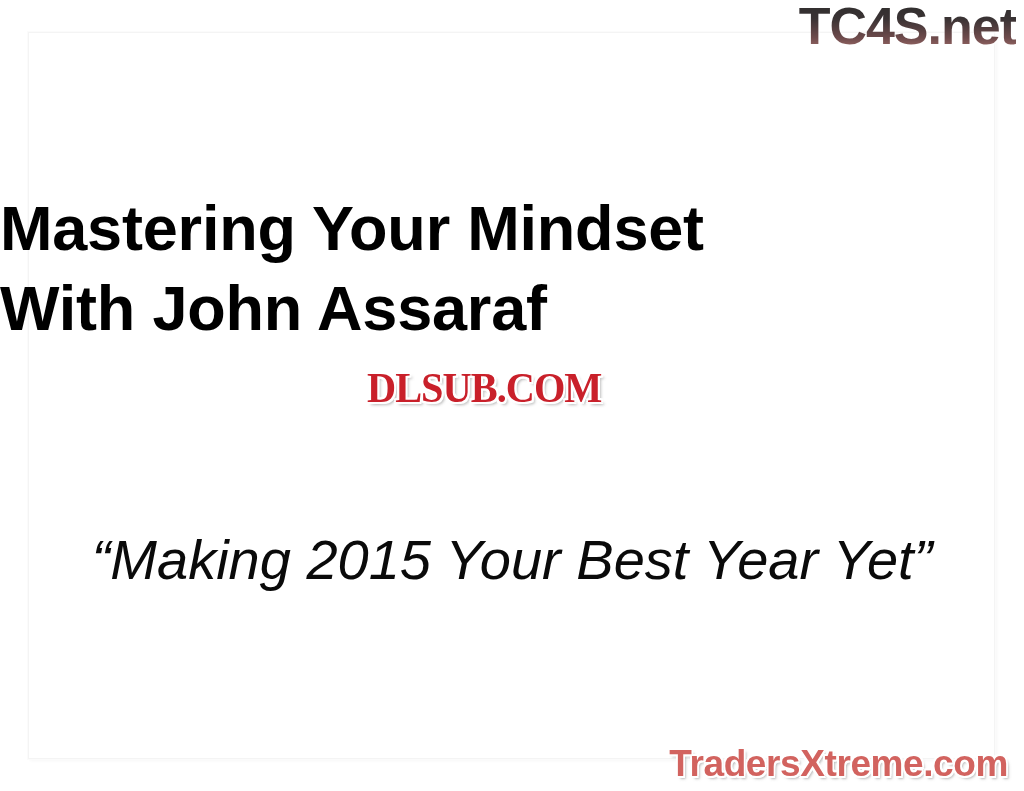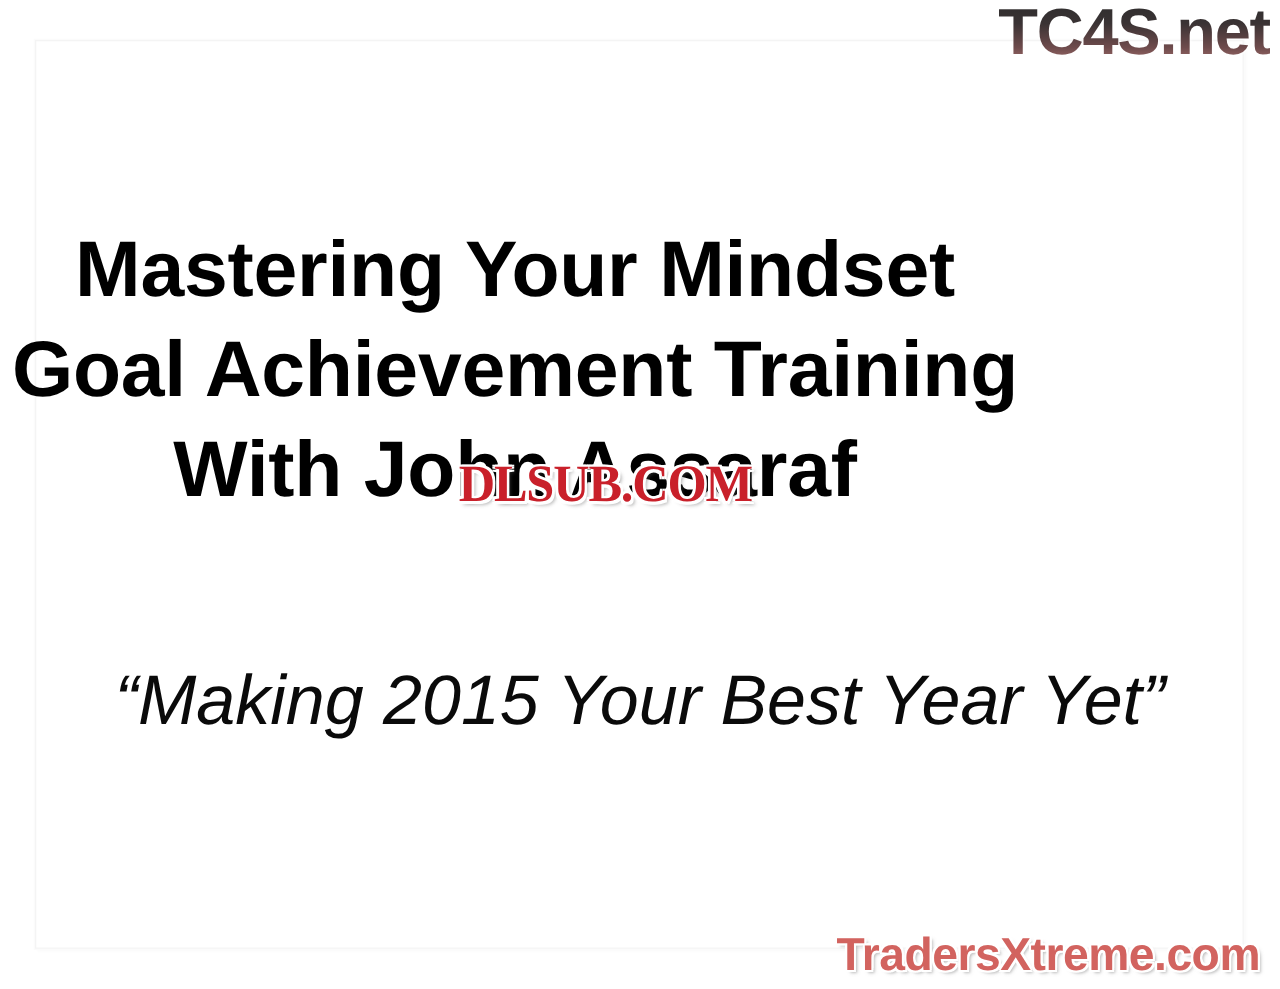--- a/index.html
+++ b/index.html
@@ -30,23 +30,23 @@
     background: #ffffff;
     border: 1px solid #f4f4f4;
     box-shadow: 0 0 0 1px #fbfbfb, 2px 2px 3px rgba(0,0,0,0.035);
     box-sizing: border-box;
   }
 
   
   .title-block {
     position: absolute;
     left: 0;
-    top: 176px;
+    top: 188px;
     width: 824px;
-    text-align: center;
+    text-align: left;
     z-index: 3;
   }
   .title-line {
     display: block;
     font-family: "Liberation Sans Narrow", "Liberation Sans", sans-serif;
     font-stretch: condensed;
     font-weight: bold;
     font-size: 63px;
     line-height: 80px;
     color: #000000;
@@ -148,21 +148,20 @@
 </style>
 </head>
 <body>
 
 <div id="stage">
 
   <div class="slide-frame"></div>
 
   <div class="title-block">
     <span class="title-line">Mastering Your Mindset</span>
-    <span class="title-line">Goal Achievement Training</span>
     <span class="title-line">With John Assaraf</span>
   </div>
 
   <div class="subtitle-block">
     <span class="subtitle-line">“Making 2015 Your Best Year Yet”</span>
   </div>
 
   <div class="wm-tc4s">TC4S.net</div>
 
   <div class="wm-dlsub">DLSUB.COM</div>

